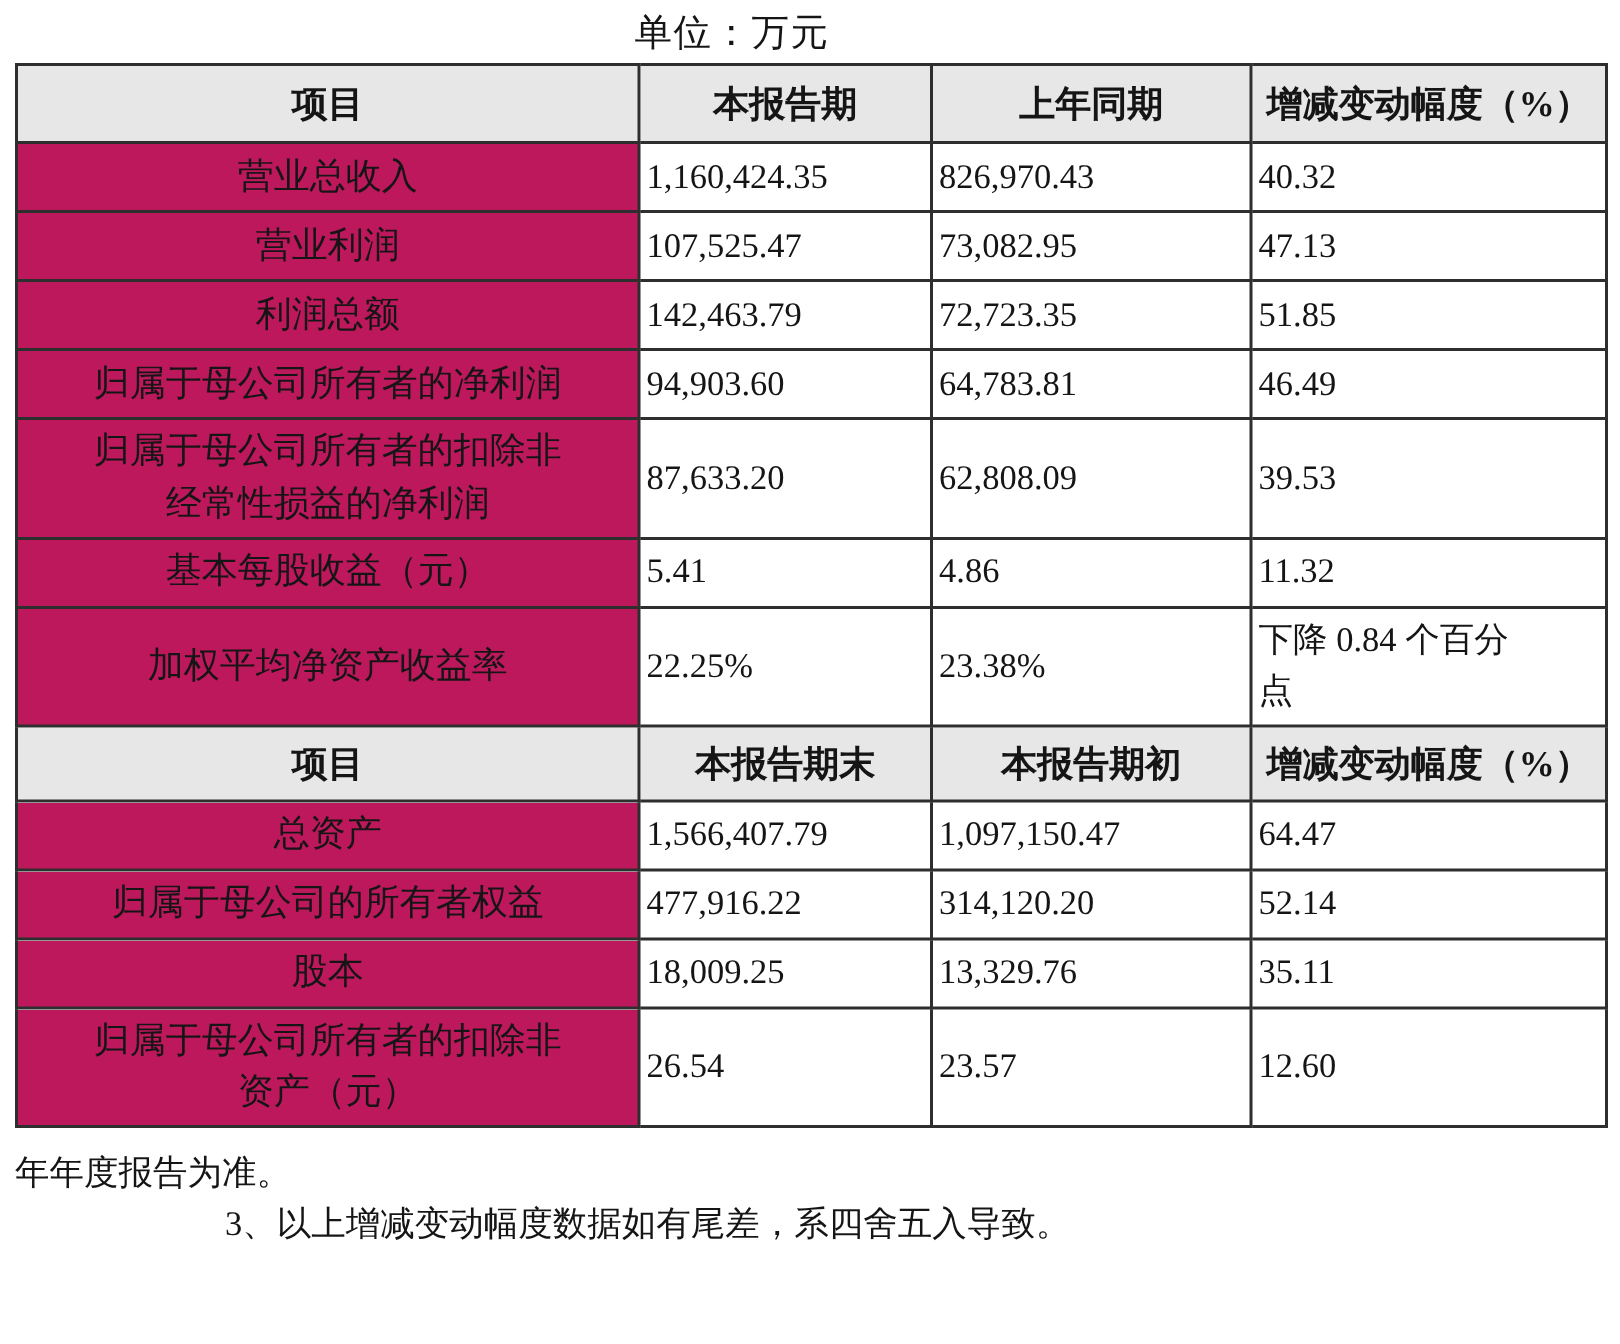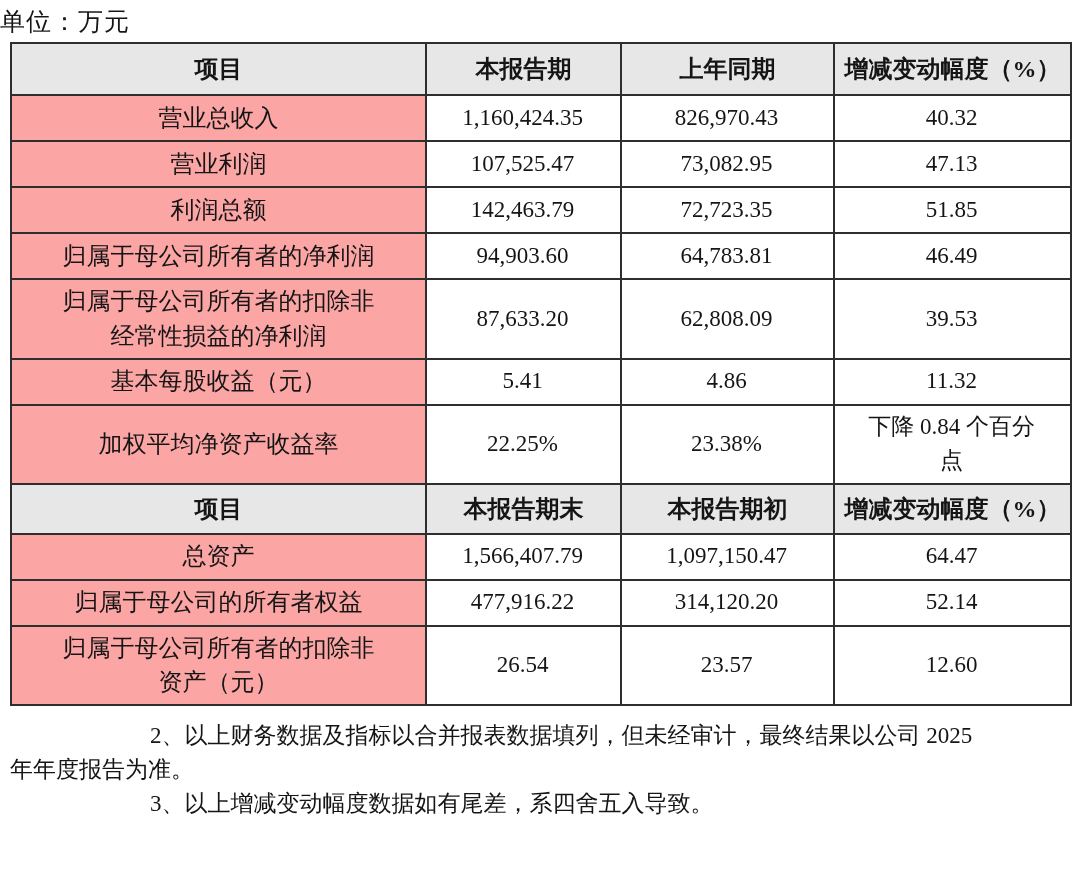--- a/index.html
+++ b/index.html
@@ -4,21 +4,21 @@
 <style>
   html,body{margin:0;padding:0;}
   body{
     width:1080px;height:896px;
     background:#ffffff;
     font-family:"Liberation Serif","DejaVu Serif",serif;
     color:#151515;
     overflow:hidden;
   }
   .unit-row{
-    text-align:left;
+    text-align:center;
     padding:5px 104px 4px 0;
     font-size:25px;
     letter-spacing:1px;
   }
   table.fin{
     border-collapse:collapse;
     table-layout:fixed;
     width:1060px;
     margin-left:10px;
   }
@@ -28,30 +28,30 @@
   }
   .c-head{
     background:#e7e7e7;
     font-weight:bold;
     text-align:center;
     font-size:24px;
     padding:4px 6px;
     margin-left:12px;
   }
   .c-item{
-    background:#fca5a5;
+    background:#be185d;
     text-align:center;
     font-size:24px;
     white-space:pre-line;
     line-height:1.45;
     padding:4px 6px;
   }
   .c-num{
     background:#ffffff;
-    text-align:center;
+    text-align:left;
     font-size:23px;
     padding:4px 6px 4px 4px;
     white-space:pre-line;
     line-height:1.5;
   }
   tr.h-head1{height:52px;}
   tr.h-head2{height:50px;}
   tr.h-std{height:46px;}
   tr.h-tall{height:72px;}
   .notes{
@@ -143,29 +143,34 @@
       <td class="c-num">1,566,407.79</td>
       <td class="c-num">1,097,150.47</td>
       <td class="c-num">64.47</td>
     </tr>
     <tr class="h-std">
       <td class="c-item">归属于母公司的所有者权益</td>
       <td class="c-num">477,916.22</td>
       <td class="c-num">314,120.20</td>
       <td class="c-num">52.14</td>
     </tr>
+    <tr class="h-std">
+      <td class="c-item">股本</td>
+      <td class="c-num">18,009.25</td>
+      <td class="c-num">13,329.76</td>
+      <td class="c-num">35.11</td>
+    </tr>
     <tr class="h-tall">
       <td class="c-item">归属于母公司所有者的扣除非
 资产（元）</td>
       <td class="c-num">26.54</td>
       <td class="c-num">23.57</td>
       <td class="c-num">12.60</td>
     </tr>
   </tbody>
     </table>
 
   <div class="notes">
-    <div class="note-line note-l2">2、以上财务数据及指标以合并报表数据填列，但未经审计，最终结果以公司 2025</div>
     <div class="note-line note-l3">年年度报告为准。</div>
     <div class="note-line note-l4">3、以上增减变动幅度数据如有尾差，系四舍五入导致。</div>
   </div>
 
 </div>
 
 </body></html>

